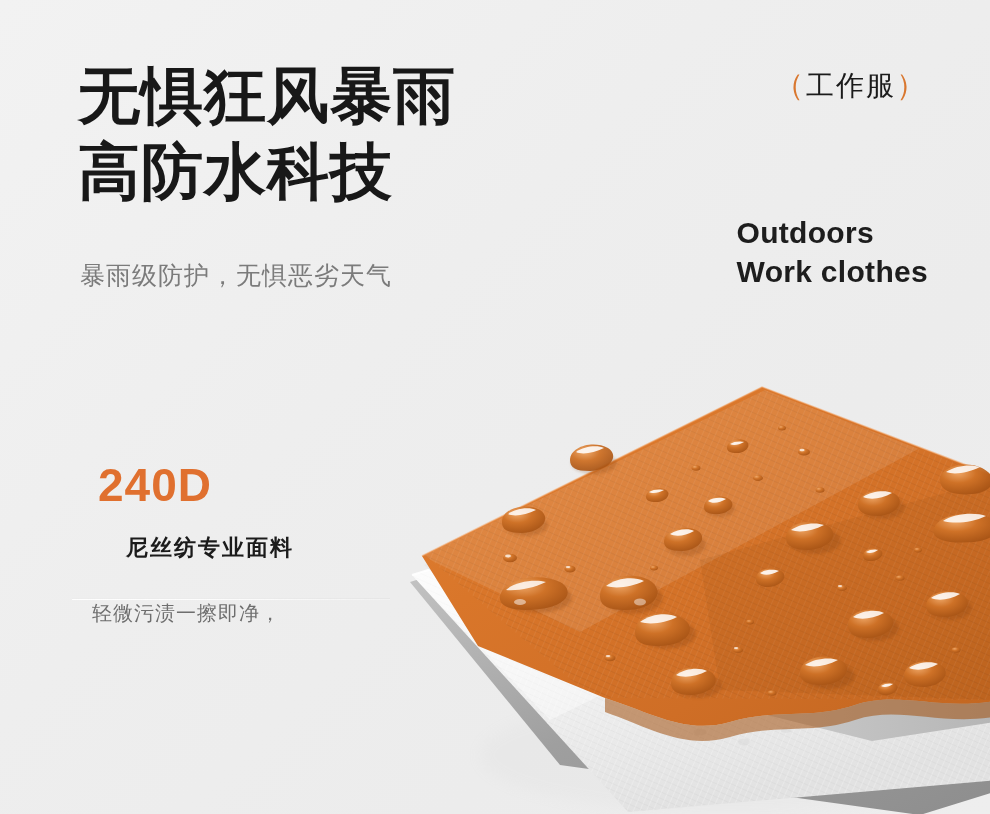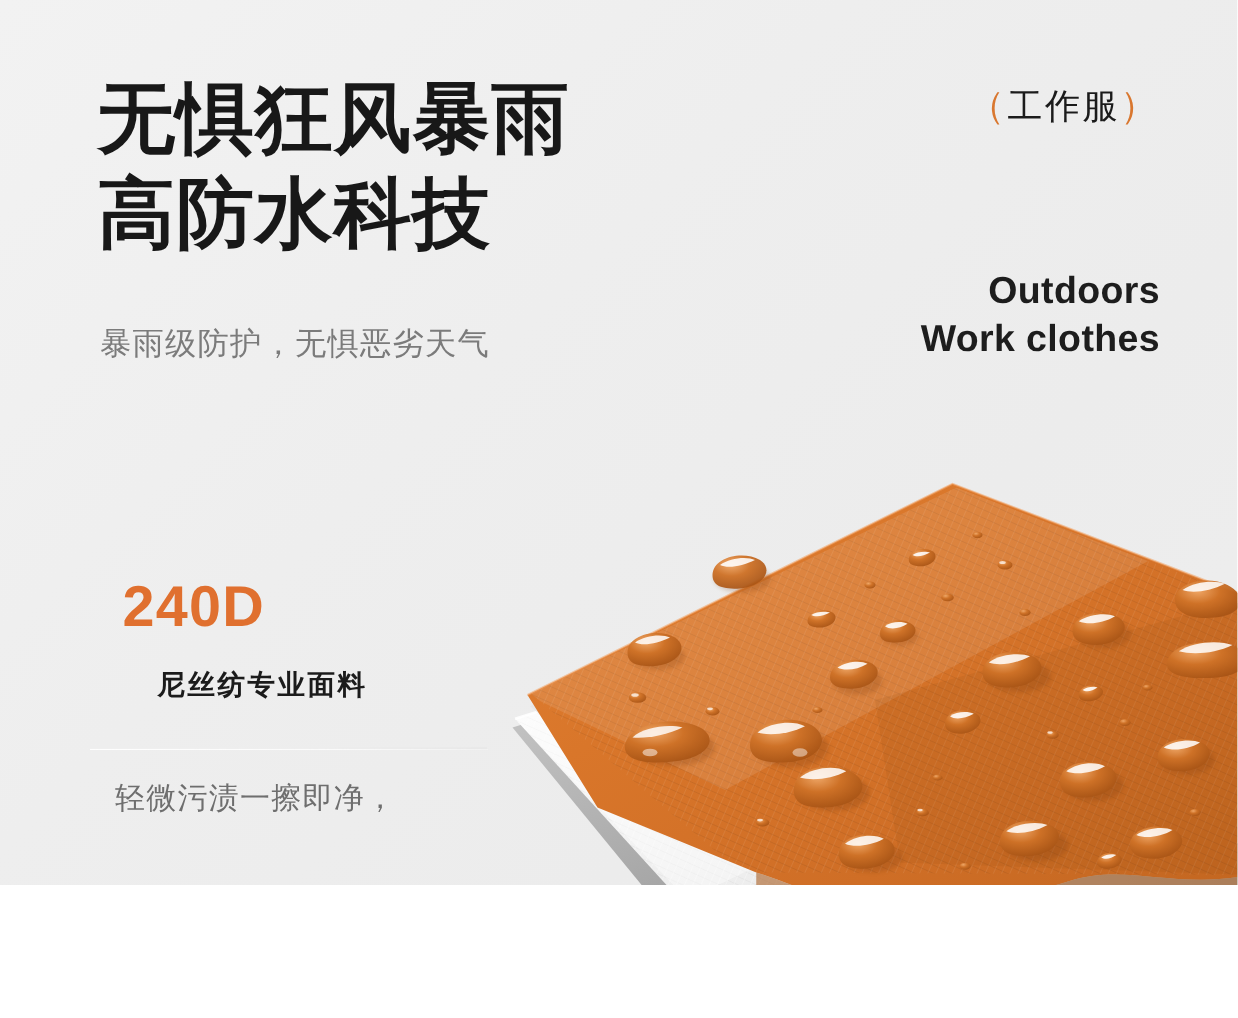--- a/index.html
+++ b/index.html
@@ -5,21 +5,21 @@
   html, body {
     margin: 0;
     padding: 0;
     background: #ffffff;
   }
   * { box-sizing: border-box; }
 
   .page {
     position: relative;
     width: 990px;
-    height: 708px;
+    height: 814px;
     overflow: hidden;
     background: linear-gradient(135deg, #f2f2f2 0%, #eeeeee 40%, #ececec 70%, #eeeeee 100%);
     font-family: "Liberation Sans", "DejaVu Sans", sans-serif;
     -webkit-font-smoothing: antialiased;
   }
 
   
   .headline {
     position: absolute;
     left: 78px;
@@ -64,21 +64,20 @@
     color: #d9772f;
     font-weight: 400;
     font-size: 30px;
   }
 
   
   .english {
     position: absolute;
     right: 62px;
     top: 213px;
-    text-align: right;
   }
   .english-line {
     font-size: 30px;
     line-height: 39px;
     font-weight: 600;
     color: #1d1d1d;
     letter-spacing: 0.3px;
     white-space: nowrap;
   }
 
@@ -113,27 +112,26 @@
     top: 598px;
     width: 318px;
     height: 2px;
     background: linear-gradient(90deg, rgba(255,255,255,0.95) 0%, rgba(252,252,252,0.9) 60%, rgba(245,245,245,0.5) 100%);
     border-top: 1px solid rgba(220,220,220,0.55);
   }
 
   .note {
     position: absolute;
     left: 92px;
-    top: 623px;
-    font-size: 24px;
+    top: 595px;
+    font-size: 20px;
     line-height: 36px;
     color: #6e6e6e;
     letter-spacing: 1px;
     white-space: nowrap;
-    font-family: Liberation Mono, monospace;
   }
 
   
   .product {
     position: absolute;
     left: 400px;
     top: 360px;
     width: 600px;
     height: 460px;
   }

